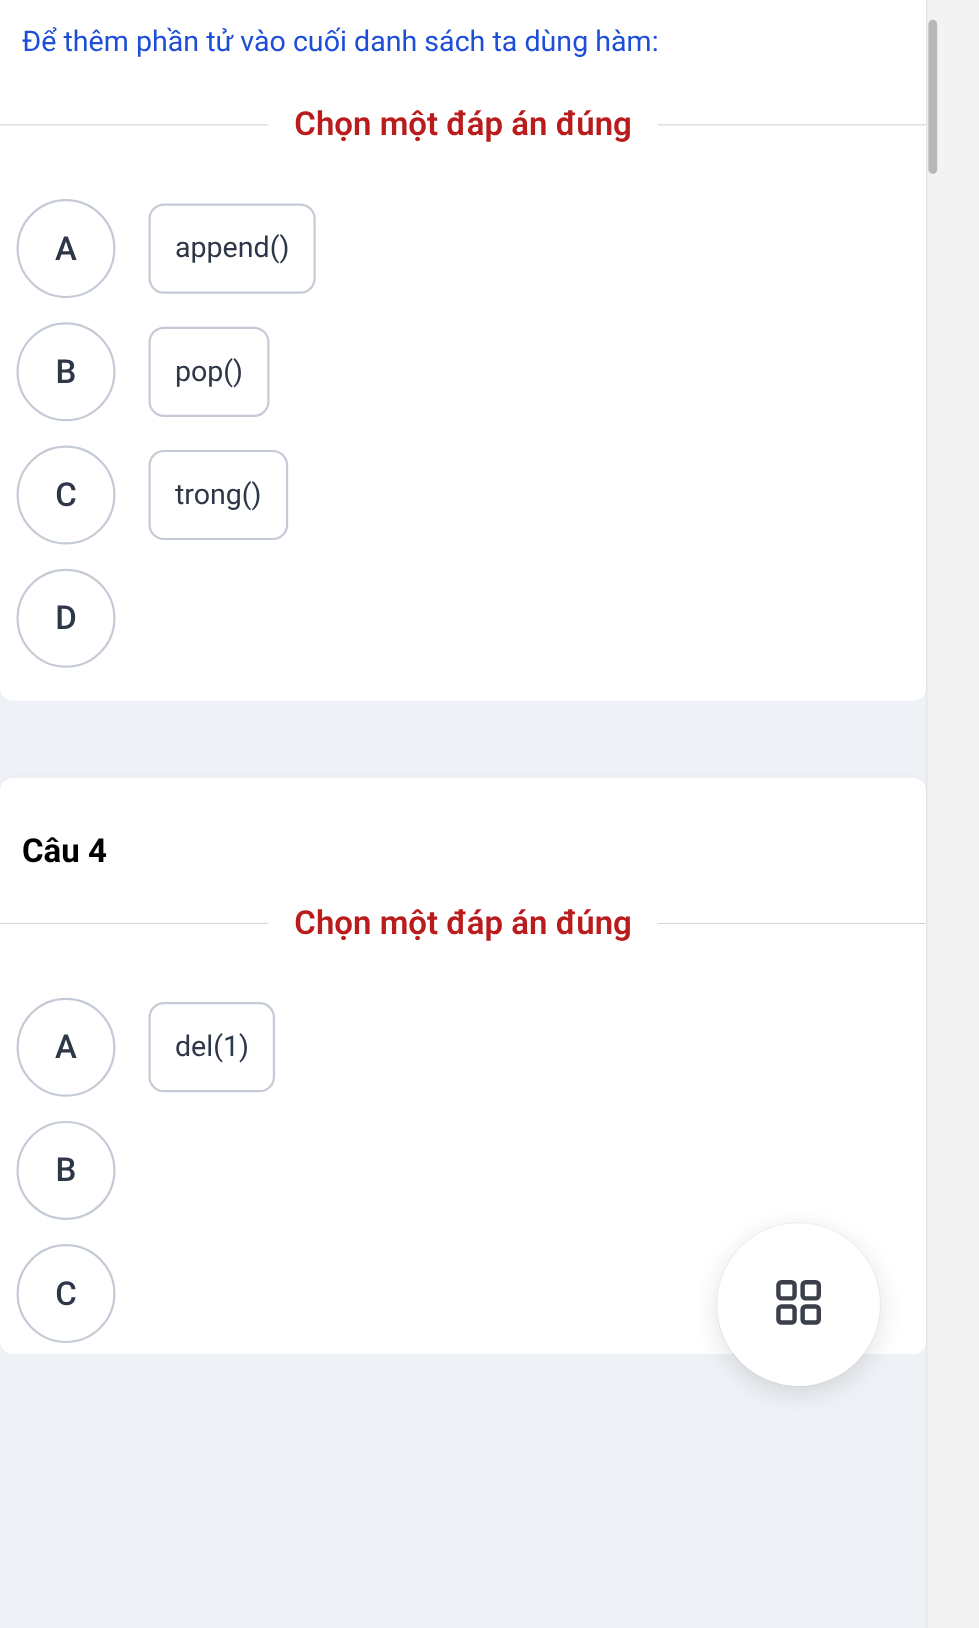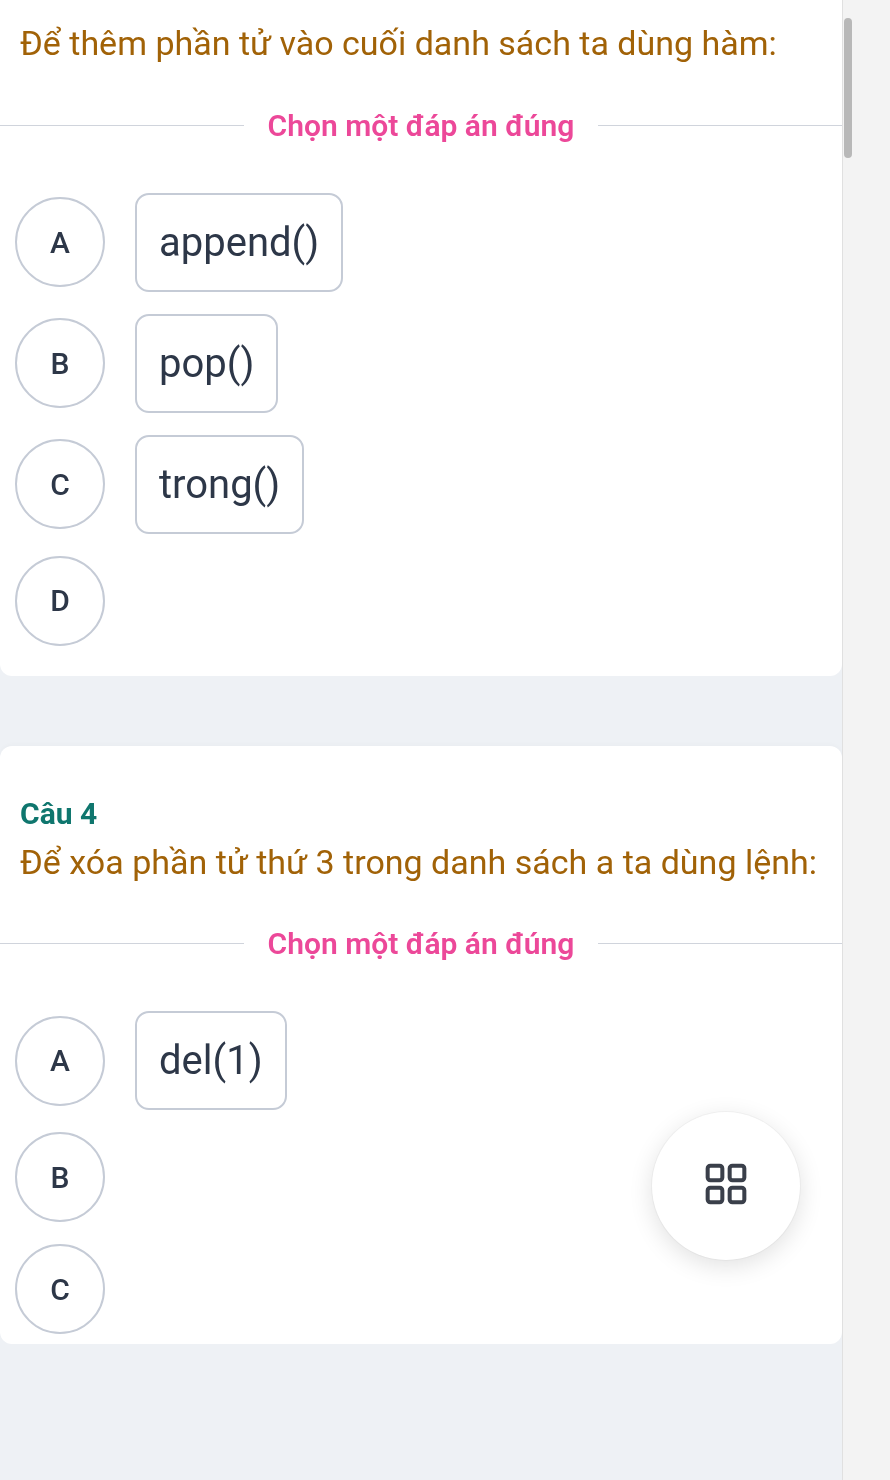--- a/index.html
+++ b/index.html
@@ -42,43 +42,43 @@
   .question-card.second {
     border-radius: 12px;
     padding-top: 50px;
     padding-bottom: 10px;
     margin-bottom: 0;
     box-shadow: 0 -2px 4px rgba(0,0,0,0.02);
   }
   .question-number {
     font-size: 30px;
     font-weight: 700;
-    color: #0f766e;
+    color: #000000;
     margin-bottom: 8px;
   }
   .question-text {
-    font-size: 34px;
-    color: #a16207;
+    font-size: 26px;
+    color: #1d4ed8;
     line-height: 1.4;
     margin-bottom: 40px;
   }
   .instruction-row {
     display: flex;
     align-items: center;
     margin: 30px -20px 50px -20px;
   }
   .instruction-line {
     flex: 1;
     height: 1px;
     background: #d0d4dc;
   }
   .instruction-text {
     font-size: 30px;
     font-weight: 600;
-    color: #ec4899;
+    color: #b91c1c;
     padding: 0 24px;
     white-space: nowrap;
   }
   .options {
     display: flex;
     flex-direction: column;
     gap: 22px;
     margin-left: -5px;
   }
   .option-row {
@@ -97,21 +97,21 @@
     font-size: 30px;
     font-weight: 500;
     color: #2d3748;
     flex-shrink: 0;
     background: #fff;
   }
   .option-box {
     border: 2px solid #c5cbd6;
     border-radius: 14px;
     padding: 24px 22px;
-    font-size: 40px;
+    font-size: 26px;
     color: #2d3748;
     background: #fff;
   }
   .fab {
     position: absolute;
     right: 90px;
     bottom: 220px;
     width: 148px;
     height: 148px;
     border-radius: 50%;
@@ -149,21 +149,20 @@
         <div class="option-box">trong()</div>
       </div>
       <div class="option-row">
         <div class="option-letter">D</div>
       </div>
     </div>
   </div>
 
   <div class="question-card second">
     <div class="question-number">Câu 4</div>
-    <div class="question-text">Để xóa phần tử thứ 3 trong danh sách a ta dùng lệnh:</div>
     <div class="instruction-row">
       <div class="instruction-line"></div>
       <div class="instruction-text">Chọn một đáp án đúng</div>
       <div class="instruction-line"></div>
     </div>
     <div class="options">
       <div class="option-row">
         <div class="option-letter">A</div>
         <div class="option-box">del(1)</div>
       </div>

